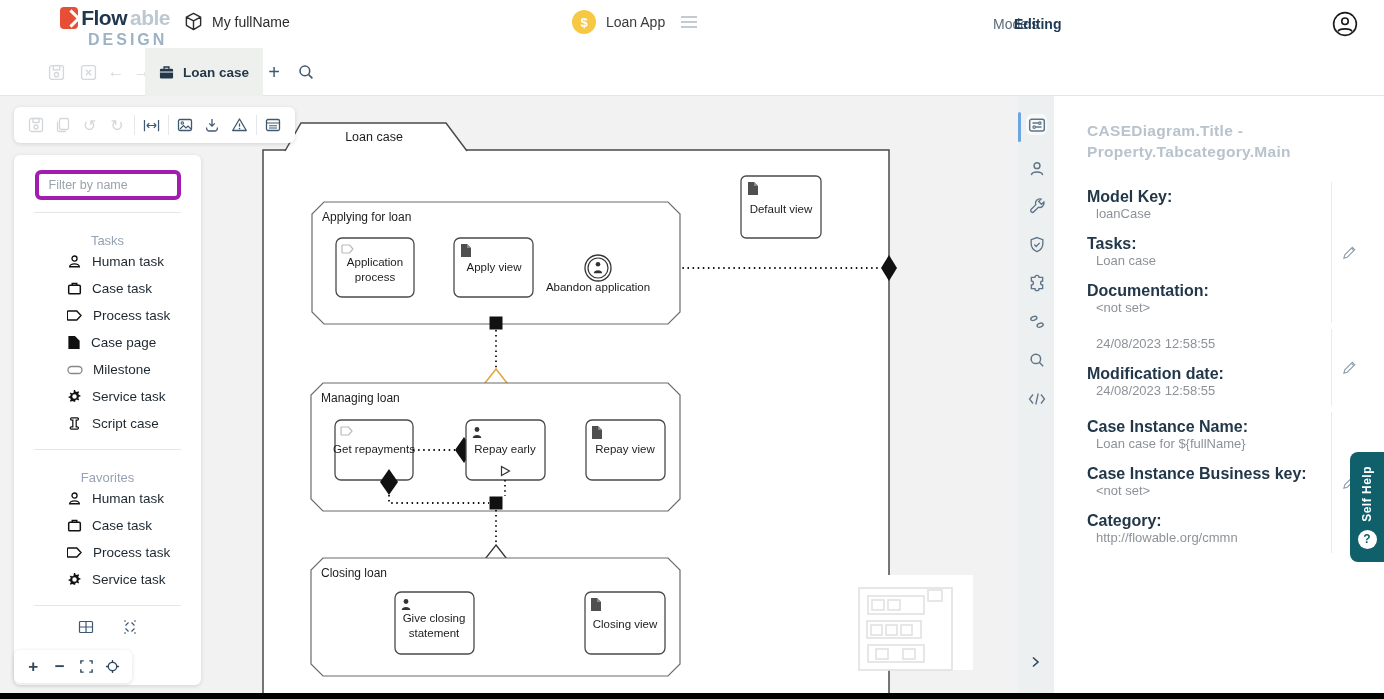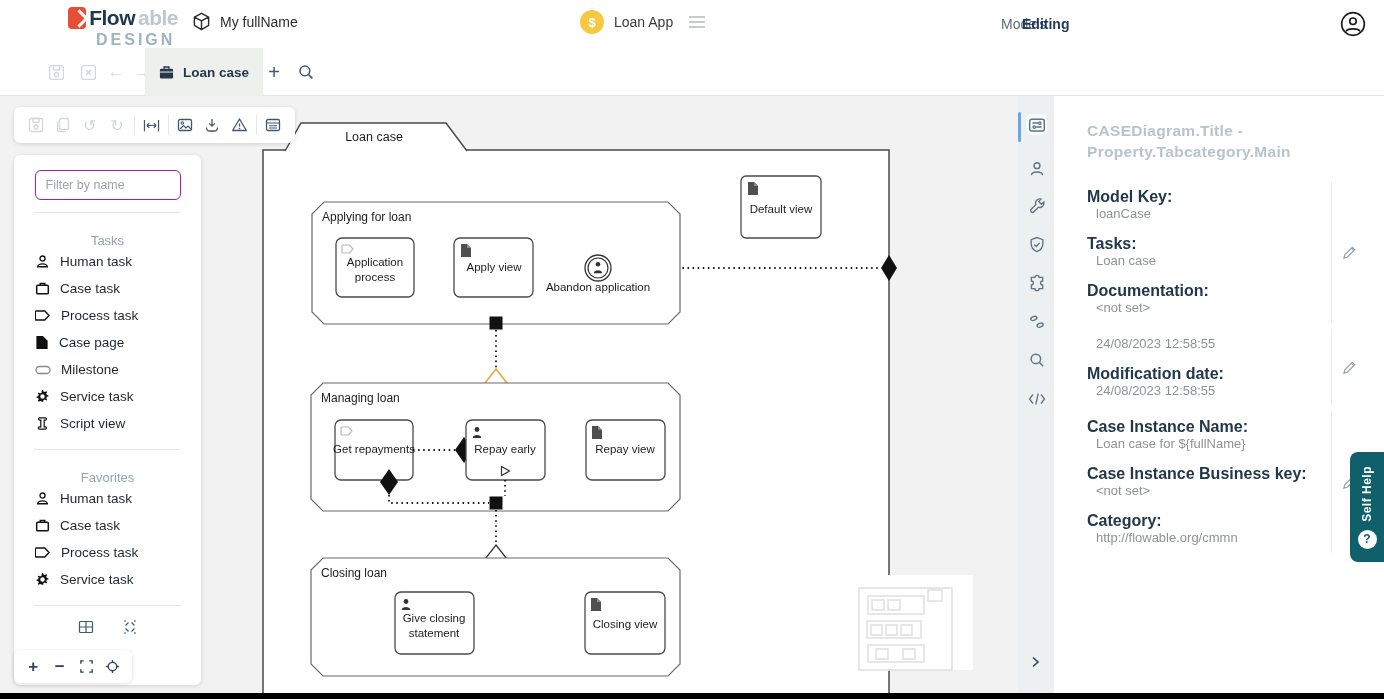--- a/index.html
+++ b/index.html
@@ -1,21 +1,21 @@
 <!DOCTYPE html>
 <html><head>
 <meta charset="utf-8">
 <style>
   * { margin:0; padding:0; box-sizing:border-box; }
   html,body { width:1384px; height:699px; overflow:hidden; background:#fff;
     font-family:"Liberation Sans", sans-serif; }
   .app { position:relative; width:1384px; height:699px; }
 
   
-  header { position:absolute; left:12px; top:0; width:1320px; height:48px; background:#fff; z-index:40; }
+  header { position:absolute; left:4px; top:0; width:1320px; height:48px; background:#fff; z-index:40; }
   .brand { position:absolute; left:56px; top:6px; width:110px; cursor:pointer; }
   .brand-row { display:flex; align-items:center; gap:3px; }
   .brand-mark { width:22px; height:22px; background:#e84e35; border-radius:4px; position:relative; }
   .brand-mark:after { content:""; position:absolute; left:5px; top:5px; width:10px; height:10px;
      border-left:3px solid #fff; border-bottom:3px solid #fff; transform:rotate(-135deg); }
   .brand-b1 { font-size:21px; font-weight:bold; color:#20374e; letter-spacing:-.5px;}
   .brand-b2 { font-size:21px; font-weight:bold; color:#bcc8d2; letter-spacing:-.5px;}
   .brand-sub { font-size:16px; font-weight:bold; color:#9db3c5; letter-spacing:3px; margin:1px 0 0 28px;}
   .workspace { position:absolute; left:180px; top:12px; display:flex; align-items:center; gap:9px;
      font-size:14px; color:#2c2c2c; cursor:pointer;}
@@ -50,27 +50,27 @@
   .ctoolbar { position:absolute; left:14px; top:11px; width:281px; height:36px; z-index:10;
      display:flex; align-items:center; padding:0 8px; gap:0;}
   .ctb { width:29px; height:24px; display:flex; align-items:center; justify-content:center; cursor:pointer;
      font-size:16px; }
   .ctb.dis { color:#d2d8da; cursor:default;}
   .ctb.en { color:#3f5871; }
   .csep { width:1px; height:20px; background:#e5e8ea; margin:0 3px; }
 
   
   .palette { position:absolute; left:14px; top:59px; width:187px; height:530px; z-index:10; padding-top:15px;}
-  .pal-input { display:block; width:146px; height:30px; margin:0 auto; border:1px solid #a21caf;
+  .pal-input { display:block; width:146px; height:30px; margin:0 auto; border:4px solid #a21caf;
      border-radius:6px; padding:0 10px; font-size:12.5px; color:#333; outline:none;
      font-family:"Liberation Sans",sans-serif;}
   .pal-input::placeholder { color:#9aa4ad; }
   .pal-div { height:1px; background:#e4e7e9; margin:12px 20px 0 20px; }
   .pal-head { text-align:center; font-size:13px; color:#95a3b3; margin-top:20px; }
-  .pal-item { display:flex; align-items:center; gap:10px; padding:6px 0 6px 21px; cursor:grab; }
+  .pal-item { display:flex; align-items:center; gap:10px; padding:6px 0 6px 21px; cursor:grab;margin-left:32px; }
   .pal-item span { font-size:13.5px; color:#1d2730; }
   .pal-foot { display:flex; justify-content:center; gap:22px; margin-top:10px; }
   .pal-foot .fbtn { width:22px; height:22px; display:flex; align-items:center; justify-content:center;
      color:#3f5871; cursor:pointer;}
 
   
   .zoomctl { position:absolute; left:14px; top:554px; width:118px; height:33px; z-index:10;
      display:flex; align-items:center; justify-content:space-around; padding:0 6px;}
   .zbtn { width:22px; height:22px; display:flex; align-items:center; justify-content:center;
      color:#30475c; font-size:17px; font-weight:bold; cursor:pointer;}
@@ -424,21 +424,21 @@
       <div class="pal-item">
         <svg width="15" height="15" viewBox="0 0 16 16">
             <path fill-rule="evenodd" d="M7.3 1h1.4l.3 1.7c.6.1 1.1.3 1.6.6l1.4-1 1 1-1 1.4c.3.5.5 1 .6 1.6l1.7.3v1.4l-1.7.3c-.1.6-.3 1.1-.6 1.6l1 1.4-1 1-1.4-1c-.5.3-1 .5-1.6.6l-.3 1.7H7.3L7 13.3c-.6-.1-1.1-.3-1.6-.6l-1.4 1-1-1 1-1.4c-.3-.5-.5-1-.6-1.6L1.7 9.4V8l1.7-.3c.1-.6.3-1.1.6-1.6l-1-1.4 1-1 1.4 1c.5-.3 1-.5 1.6-.6zM8 5.6a2.4 2.4 0 1 0 0 4.8 2.4 2.4 0 0 0 0-4.8z" fill="#111"></path>
           </svg>
         <span>Service task</span>
       </div>
       <div class="pal-item">
         <svg width="15" height="15" viewBox="0 0 16 16">
             <path d="M5 2c-1.6 0-1.6 2.4 0 2.4h1.2v7.2H4.6c-1.6 0-1.6 2.4 0 2.4H11c1.6 0 1.6-2.4 0-2.4H9.8V4.4H11c1.6 0 1.6-2.4 0-2.4z" fill="none" stroke="#111" stroke-width="1.3"></path>
           </svg>
-        <span>Script view</span>
+        <span>Script case</span>
       </div>
 
       <div class="pal-div"></div>
       <div class="pal-head">Favorites</div>
 
       <div class="pal-item">
         <svg width="15" height="15" viewBox="0 0 16 16">
             <circle cx="8" cy="4.8" r="2.7" fill="none" stroke="#111" stroke-width="1.4"></circle>
             <path d="M2.8 13.6c.6-4.2 9.8-4.2 10.4 0z" fill="none" stroke="#111" stroke-width="1.4"></path>
           </svg>

